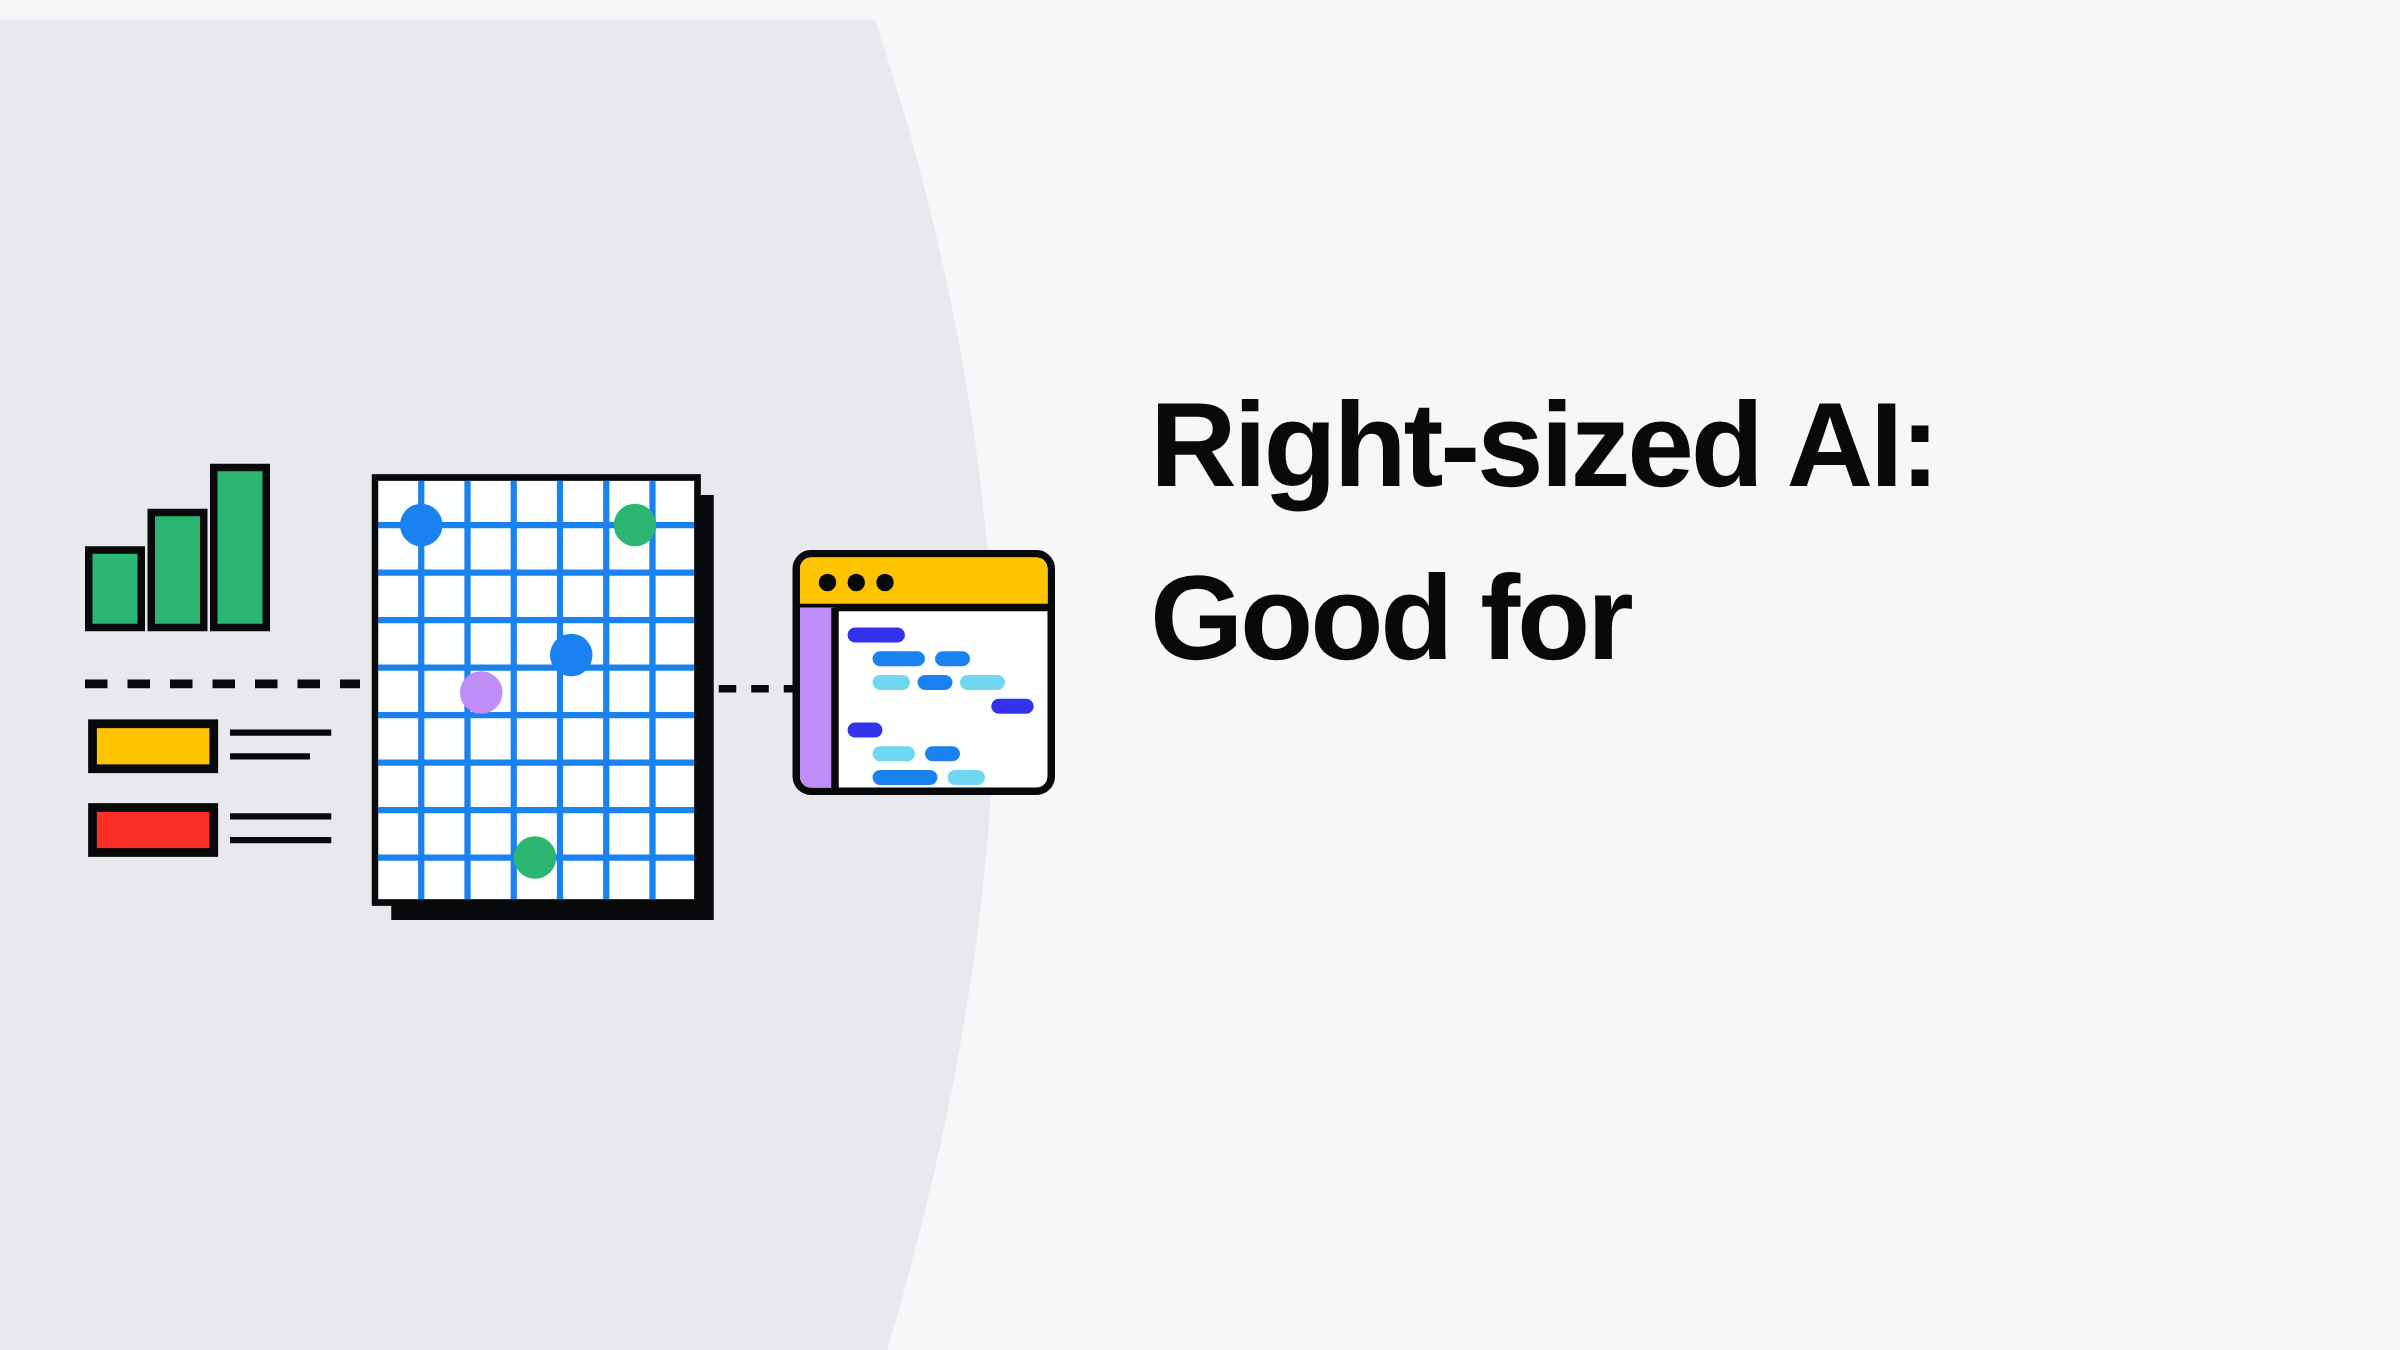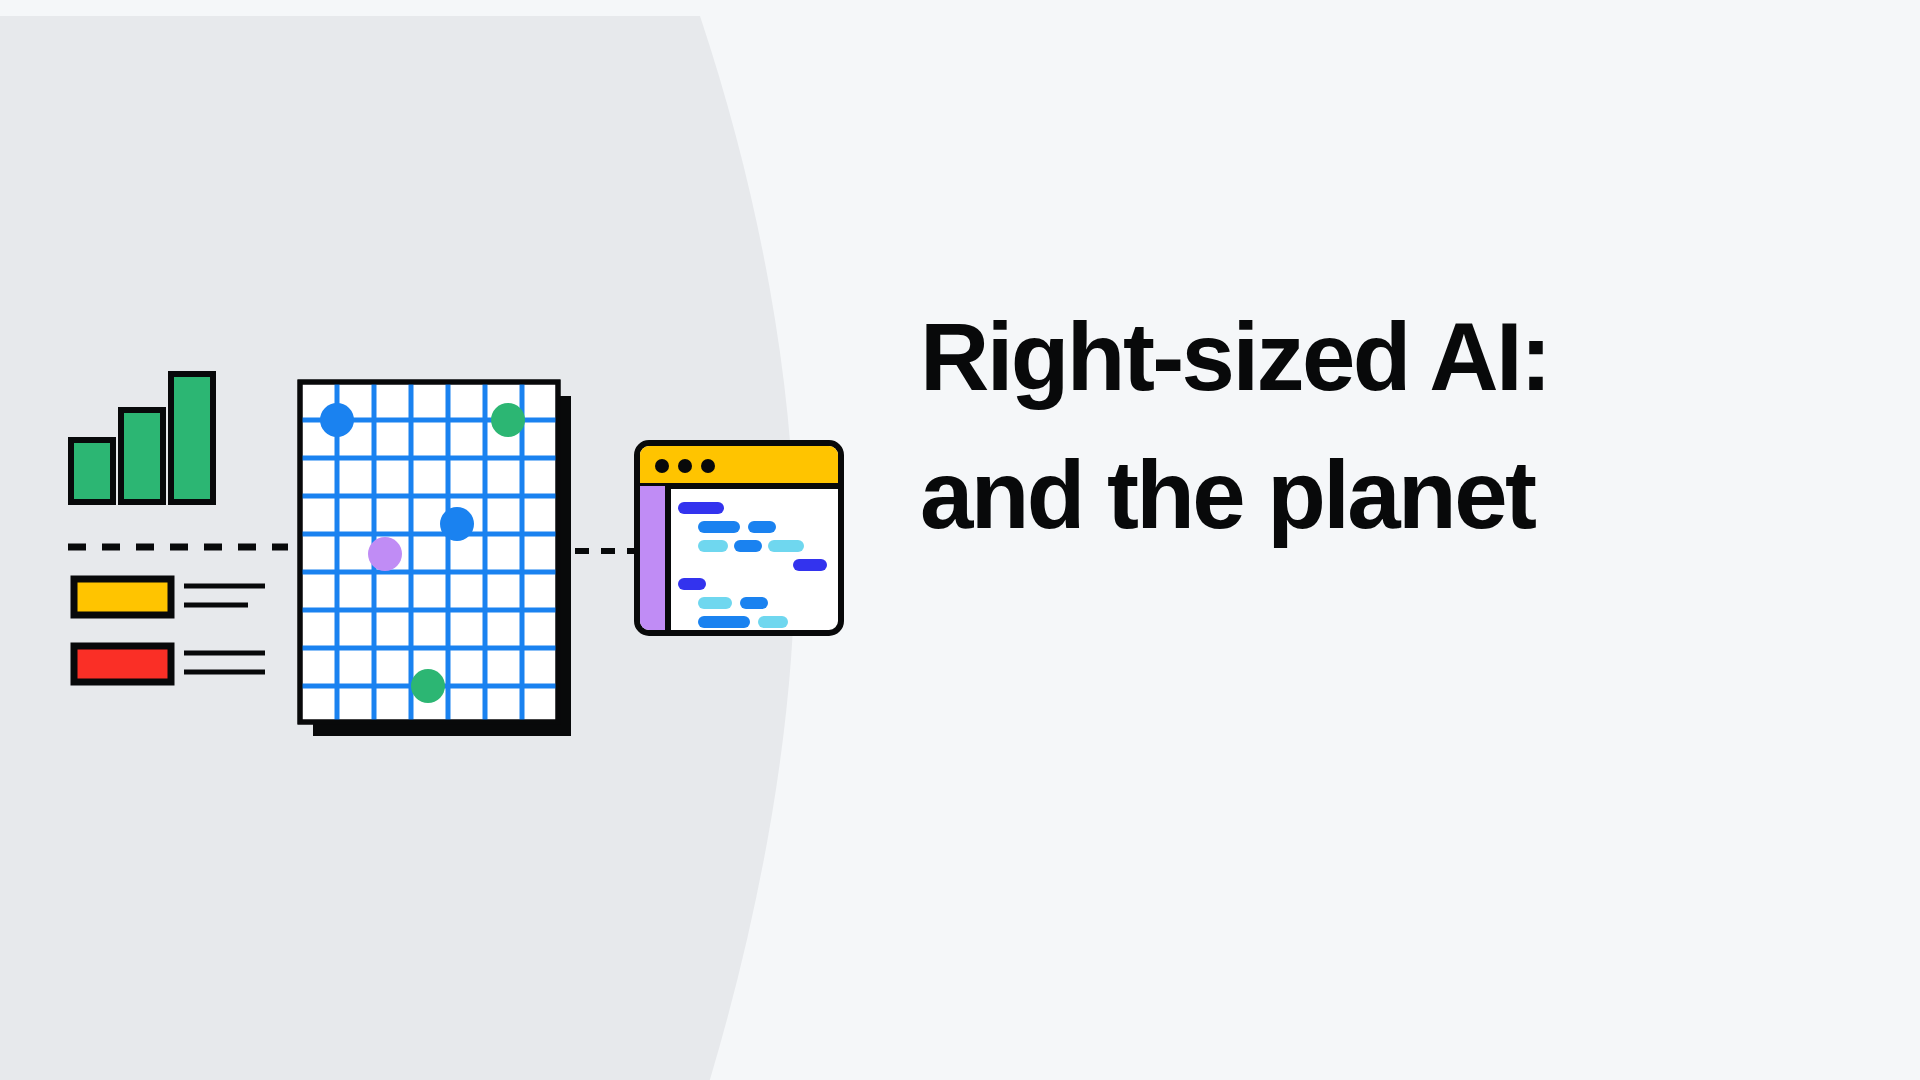--- a/index.html
+++ b/index.html
@@ -172,16 +172,16 @@
 
         <rect x="698" y="600" width="52" height="12" rx="6" fill="#1a82f0"></rect>
         <rect x="758" y="600" width="30" height="12" rx="6" fill="#6fd7ef"></rect>
       </g>
     </g>
 
   </svg>
 
   <div class="headline">
     <div class="headline-line">Right-sized AI:</div>
-    <div class="headline-line">and the planet</div>
+    <div class="headline-line">Good for</div>
   </div>
 
 </div>
 
 </body></html>

